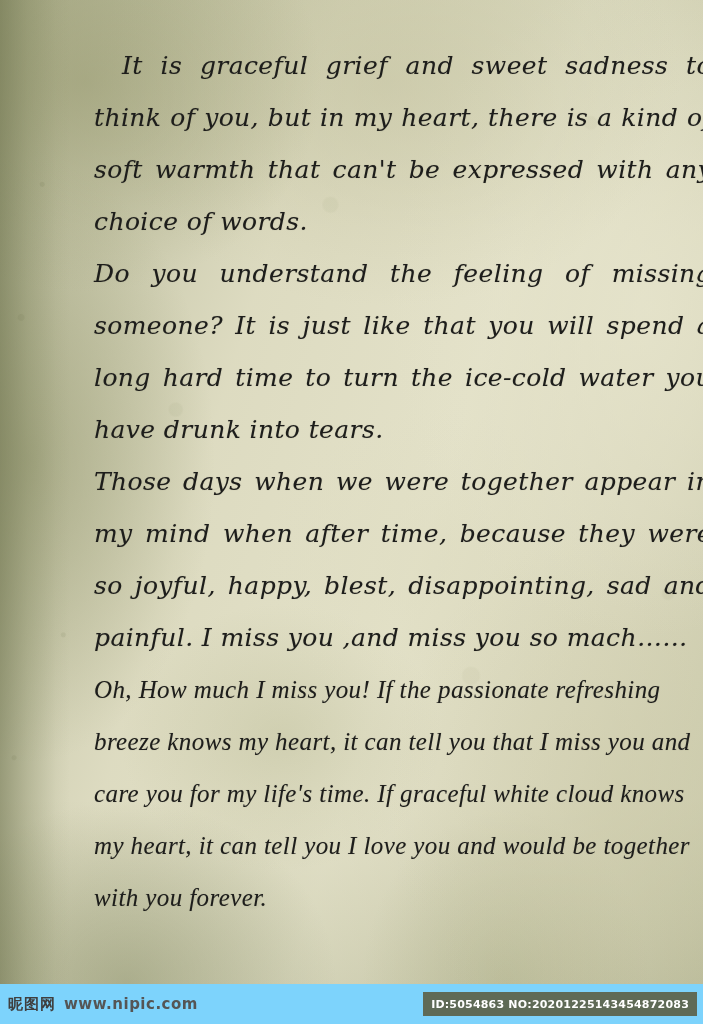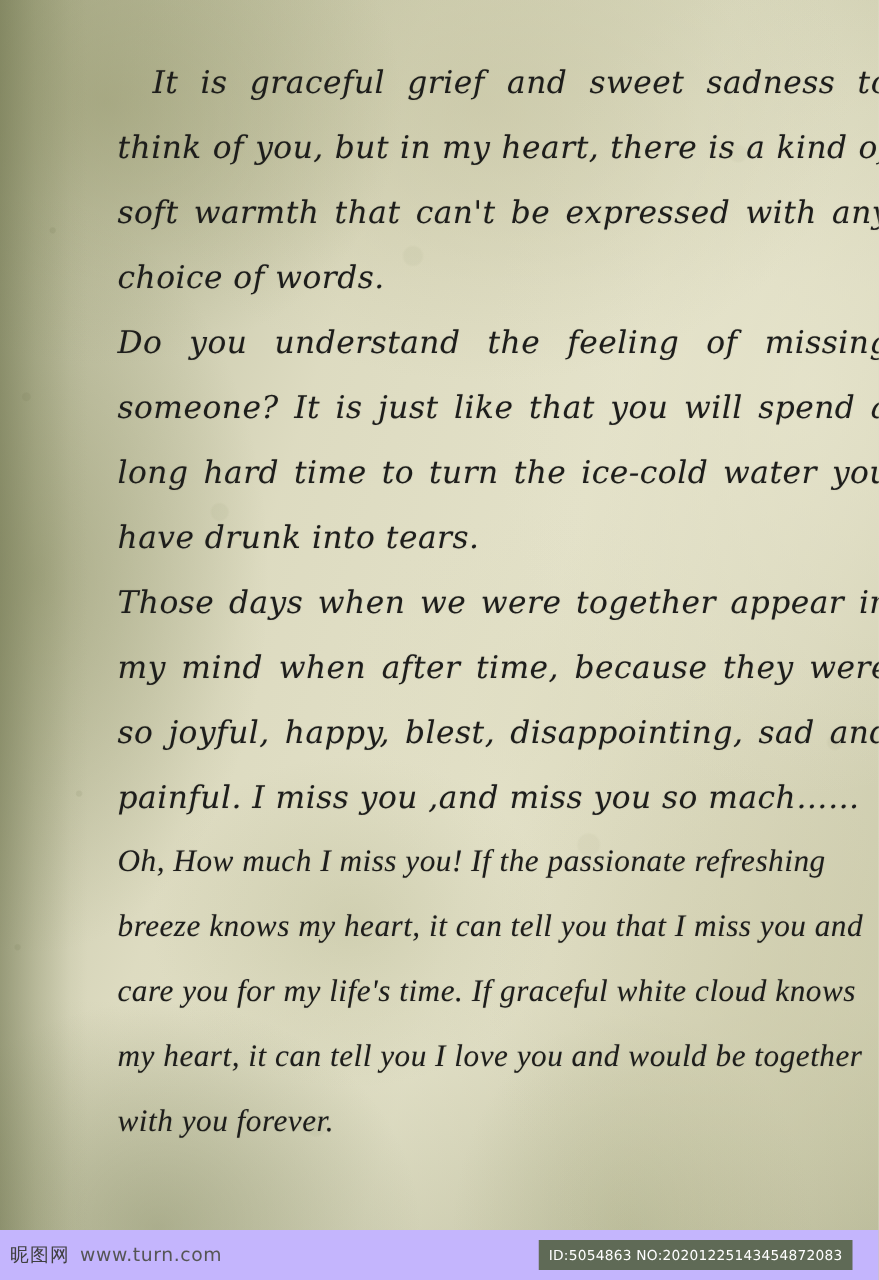--- a/index.html
+++ b/index.html
@@ -91,24 +91,25 @@
   .para .indent { display: inline-block; width: 28px; }
   .para:last-child { text-align: left; font-family: Liberation Serif, serif; }
 
   
   #footer {
     position: absolute;
     left: 0;
     bottom: 0;
     width: 703px;
     height: 40px;
-    background: #c4b5fd;
+    background: #7dd3fc;
     display: flex;
     align-items: center;
     justify-content: space-between;
+    font-weight: bold;
   }
   #brand {
     display: flex;
     align-items: center;
     gap: 8px;
     padding-left: 8px;
   }
   #brand-mark {
     font-family: "DejaVu Sans", sans-serif;
     font-size: 15px;
@@ -116,21 +117,21 @@
     letter-spacing: 1px;
   }
   #brand-url {
     font-family: "DejaVu Sans", sans-serif;
     font-size: 15px;
     color: #555555;
     letter-spacing: 0.5px;
   }
   #id-badge {
     height: 24px;
-    margin-right: 21px;
+    margin-right: 6px;
     padding: 0 8px;
     background: #5f6a56;
     color: #ffffff;
     font-family: "DejaVu Sans", sans-serif;
     font-size: 11px;
     letter-spacing: 0.2px;
     display: flex;
     align-items: center;
   }
 </style>
@@ -146,18 +147,18 @@
   <div id="letter">
     <p class="para"><span class="indent"></span><span>It is graceful grief and sweet sadness to think of you, but in my heart, there is a kind of soft warmth that can't be expressed with any choice of words.</span></p>
     <p class="para"><span>Do you understand the feeling of missing someone? It is just like that you will spend a long hard time to turn the ice-cold water you have drunk into tears.</span></p>
     <p class="para"><span>Those days when we were together appear in my mind when after time, because they were so joyful, happy, blest, disappointing, sad and painful. I miss you ,and miss you so mach……</span></p>
     <p class="para"><span>Oh, How much I miss you! If the passionate refreshing breeze knows my heart, it can tell you that I miss you and care you for my life's time. If graceful white cloud knows my heart, it can tell you I love you and would be together with you forever.</span></p>
   </div>
 
   <div id="footer">
     <div id="brand">
       <span id="brand-mark">昵图网</span>
-      <span id="brand-url">www.turn.com</span>
+      <span id="brand-url">www.nipic.com</span>
     </div>
     <div id="id-badge">ID:5054863 NO:20201225143454872083</div>
   </div>
 
 </div>
 
 </body></html>

